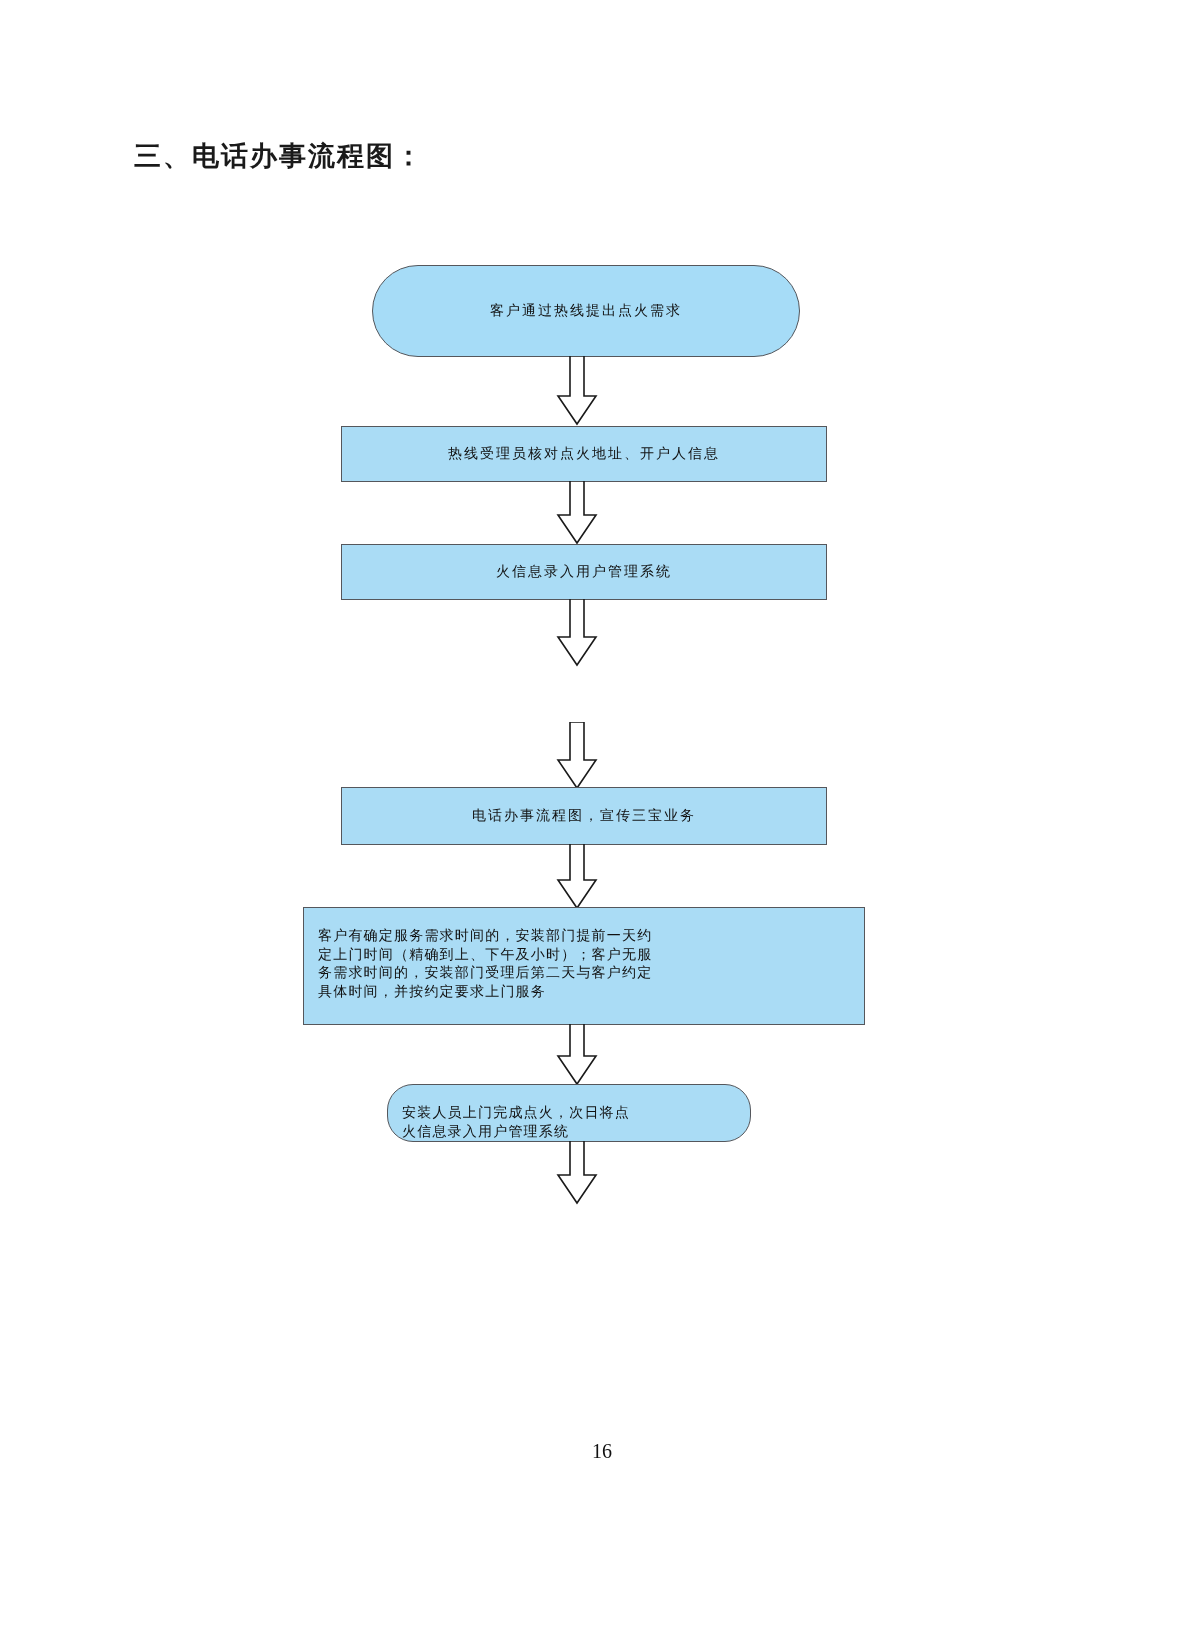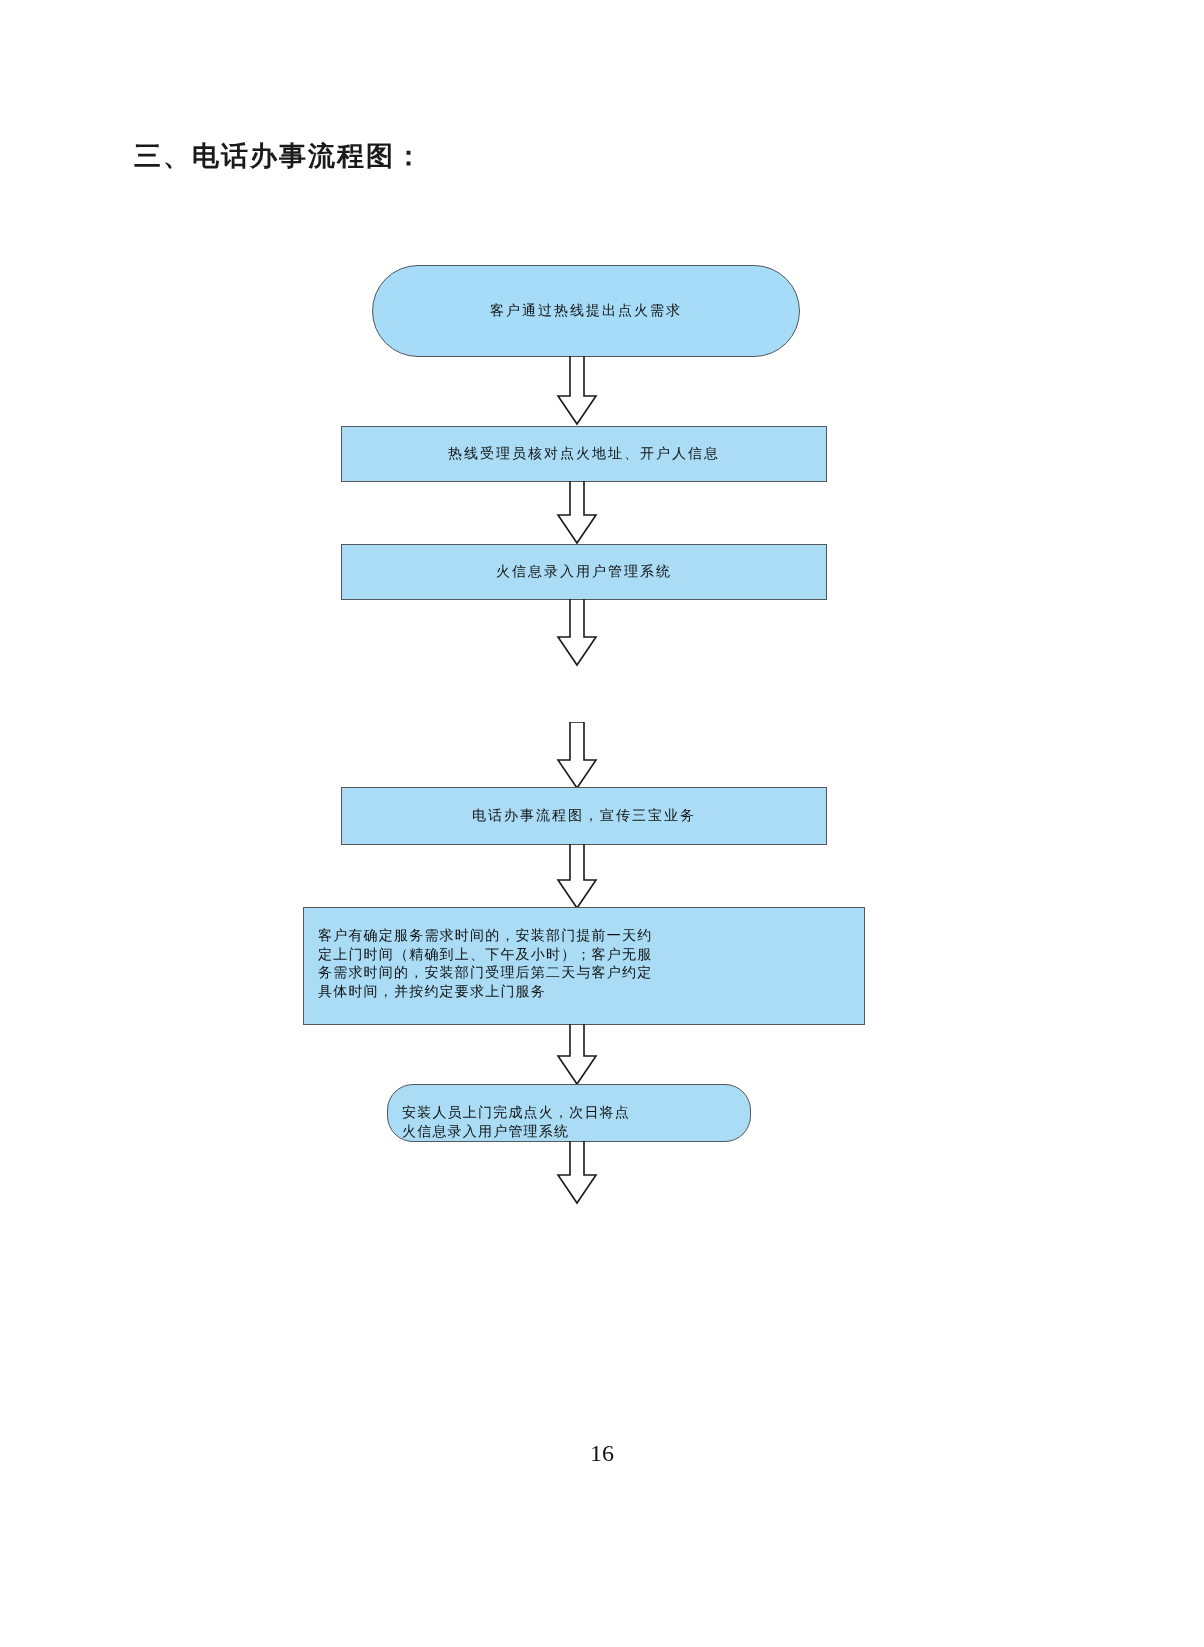--- a/index.html
+++ b/index.html
@@ -105,21 +105,21 @@
   #a7 { left: 556px; top: 1141px; }
 
   
   .page-number {
     position: absolute;
     left: 0;
     right: 0;
     top: 1440px;
     text-align: center;
     font-family: "Liberation Serif", "DejaVu Serif", serif;
-    font-size: 24px;
+    font-size: 20px;
     color: #111111;
   }
 </style>
 </head>
 <body>
 
 <div class="page">
 
   <div class="heading">三、电话办事流程图：</div>
 

